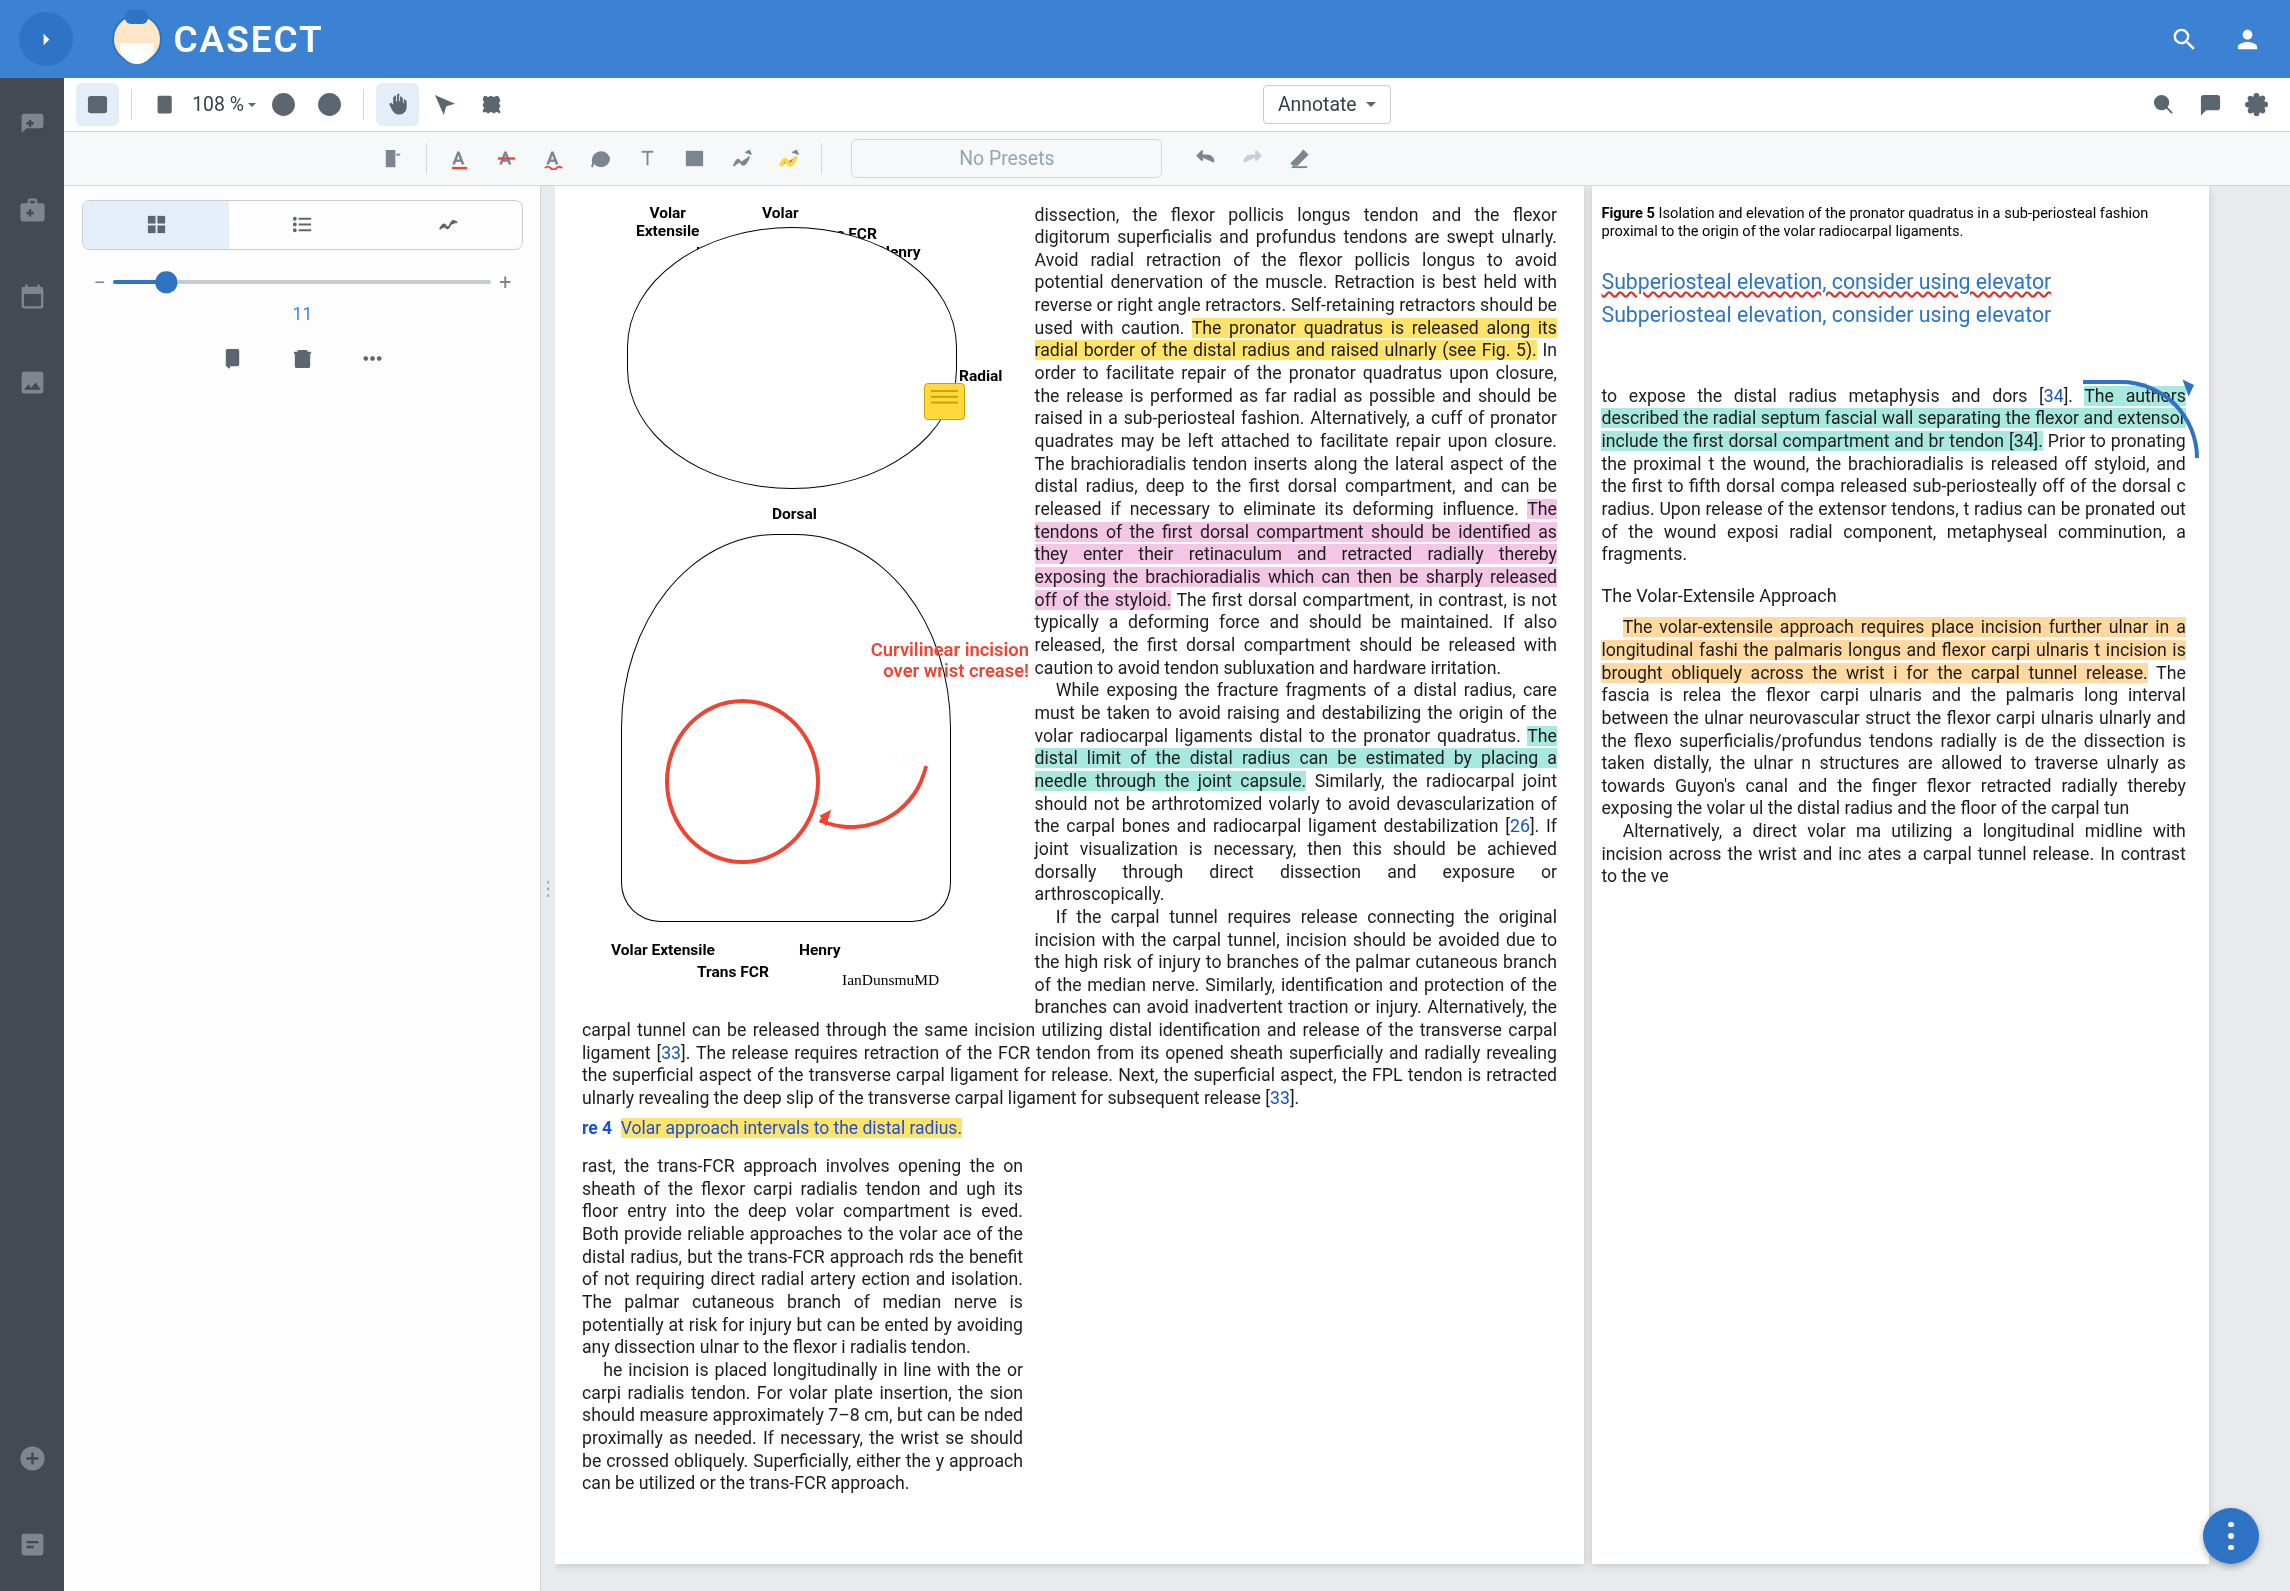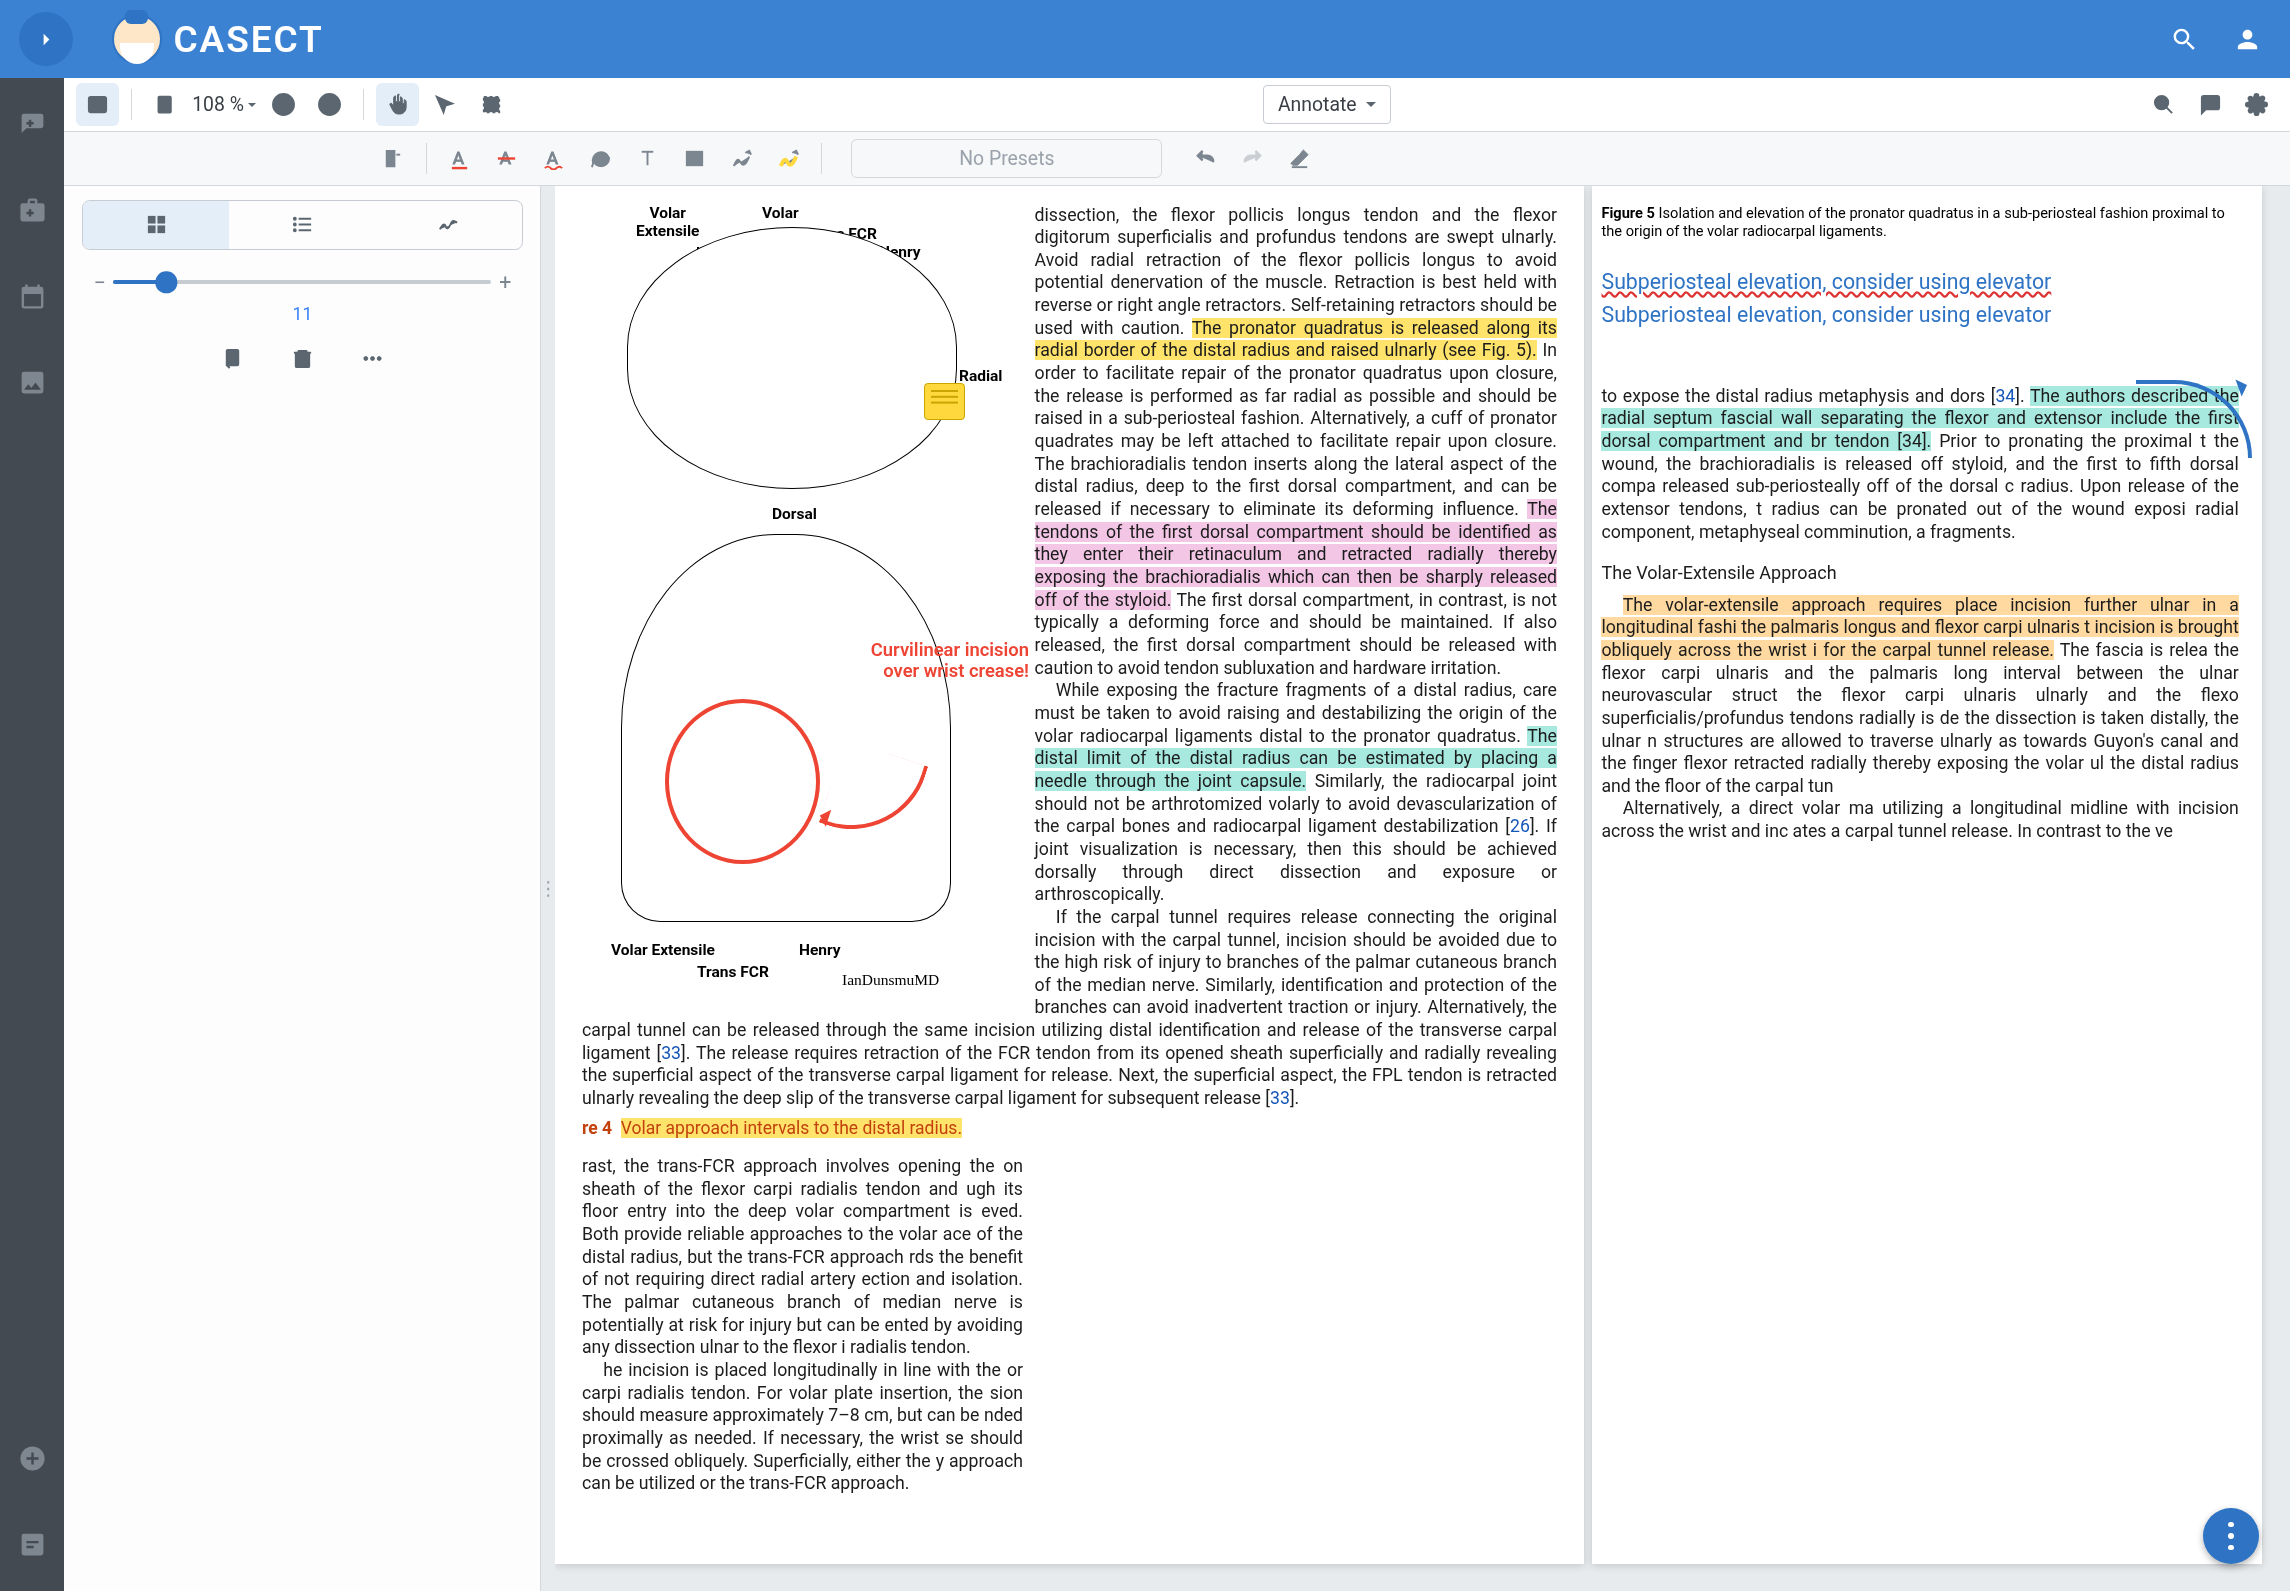--- a/index.html
+++ b/index.html
@@ -76,37 +76,37 @@
 .thumbs-footer { height:54px; display:flex; align-items:center; justify-content:center; gap:27px; }
 .thumbs-footer svg { fill:#5b6670; }
 .page-input-row { display:flex; align-items:center; gap:9.7px; padding:9.7px 17.5px 17.5px; }
 .page-input { flex:1; height:43px; border:1px solid #c6ccd2; border-radius:5.8px; padding:0 13.6px; font-size:19.4px; color:#9aa2ab; }
 .page-go { width:43px; height:43px; display:flex; align-items:center; justify-content:center; cursor:pointer; }
 
 
 .doc { flex:1; background:#e8ebee; overflow:auto; position:relative; padding:0; }
 .page { background:#fff; margin:0 auto; position:relative; box-shadow:0 1.9px 7.8px rgba(0,0,0,.15); }
 .page-left { width:1029px; min-height:1378px; padding:17.5px 27px; float:left; margin-right:7.8px; }
-.page-right { width:670px; min-height:1378px; padding:17.5px 23px 17.5px 9.7px; float:left; overflow:hidden; }
+.page-right { width:617px; min-height:1378px; padding:17.5px 23px 17.5px 9.7px; float:left; overflow:hidden; }
 .page-wrap{ width:1735px; margin:0 auto; }
 
 .anat-fig { width:441px; height:796px; float:left; margin:0 11.6px 9.7px 0; position:relative; }
 .anat-fig-cross { position:absolute; left:45px; top:23px; width:330px; height:262px; border:1.9px solid #000; border-radius:60%/55%; background:#fff; }
 .anat-label { position:absolute; font-size:15.5px; font-weight:700; color:#000; }
 .anat-arrow { position:absolute; width:1.9px; height:60px; background:#000; }
 .anat-hand { position:absolute; left:39px; top:330px; width:330px; height:388px; }
 .hand-outline { position:absolute; inset:0; border:1.9px solid #000; border-radius:155px 155px 39px 39px / 194px 194px 39px 39px; background:#fff; }
 .red-circle { position:absolute; left:83px; top:495px; width:155px; height:165px; border:4.9px solid #e43; border-radius:50%; }
 .red-arrow { position:absolute; left:248px; top:547px; width:87px; height:87px; border:4.9px solid #e43; border-top:none; border-left:none; border-radius:0 0 78px 0; transform:rotate(18deg); }
 .red-arrow::after { content:""; position:absolute; left:-9.7px; bottom:-5.8px; border:9.7px solid transparent; border-right-color:#e43; }
 .red-note { position:absolute; left:282px; top:435px; width:165px; font-size:18.4px; font-weight:600; color:#e43; text-align:right; line-height:1.15; }
 .sticky-note { position:absolute; left:342px; top:179px; width:41px; height:37px; background:#ffd83d; border:1.9px solid #caa400; border-radius:3.9px; }
 .sticky-note::before { content:""; position:absolute; left:5.8px; right:5.8px; top:6.8px; height:1.9px; background:#caa400; box-shadow:0 5.8px 0 #caa400,0 11.6px 0 #caa400; }
 
-.fig-caption { clear:both; font-size:17.5px; color:#c2410c; }
+.fig-caption { clear:both; font-size:17.5px; color:#1d4ed8; }
 .fig-caption .hl-y { background:#ffe36b; }
 
 .body-col { font-size:17.7px; line-height:1.28; color:#1c1c1c; text-align:justify; }
 .body-col p { margin-bottom:0; text-indent:0; }
 .hl-y { background:#ffe36b;margin-top:20px; }
 .hl-p { background:#f3c6e6; }
 .hl-c { background:#a7e8df; }
 .hl-o { background:#ffd9a0; }
 .ref { color:#1556b8; }
 

